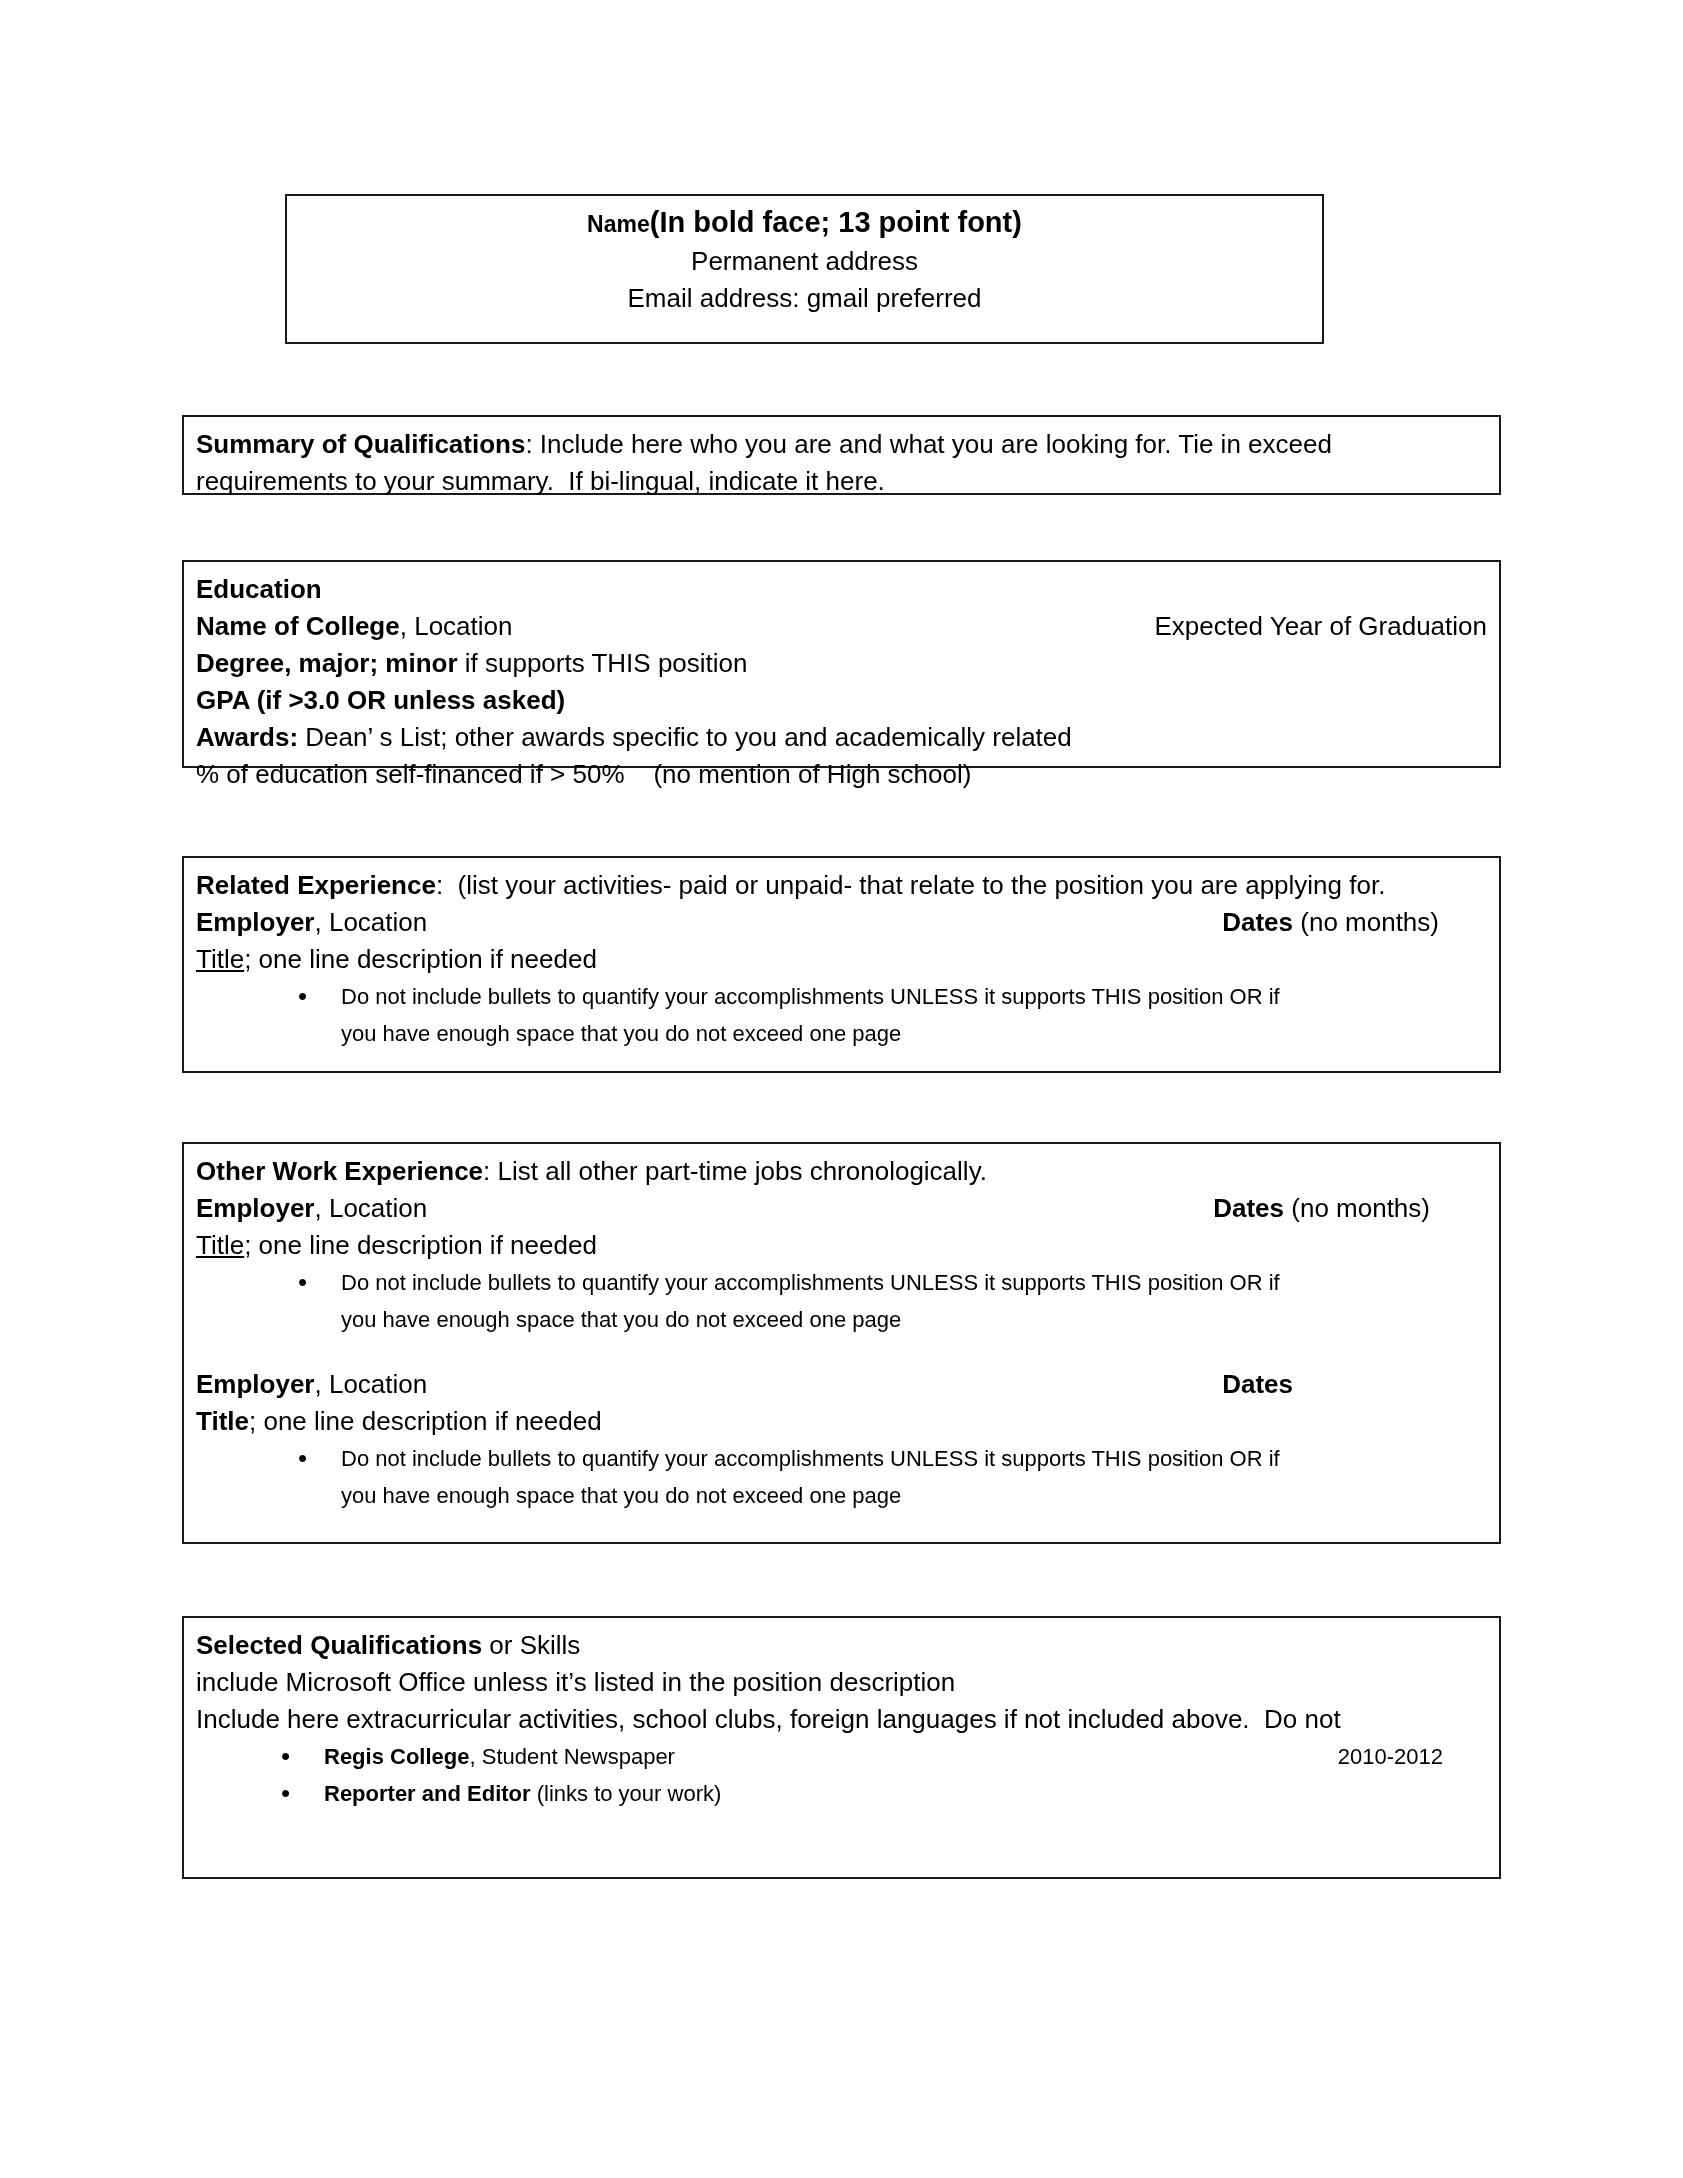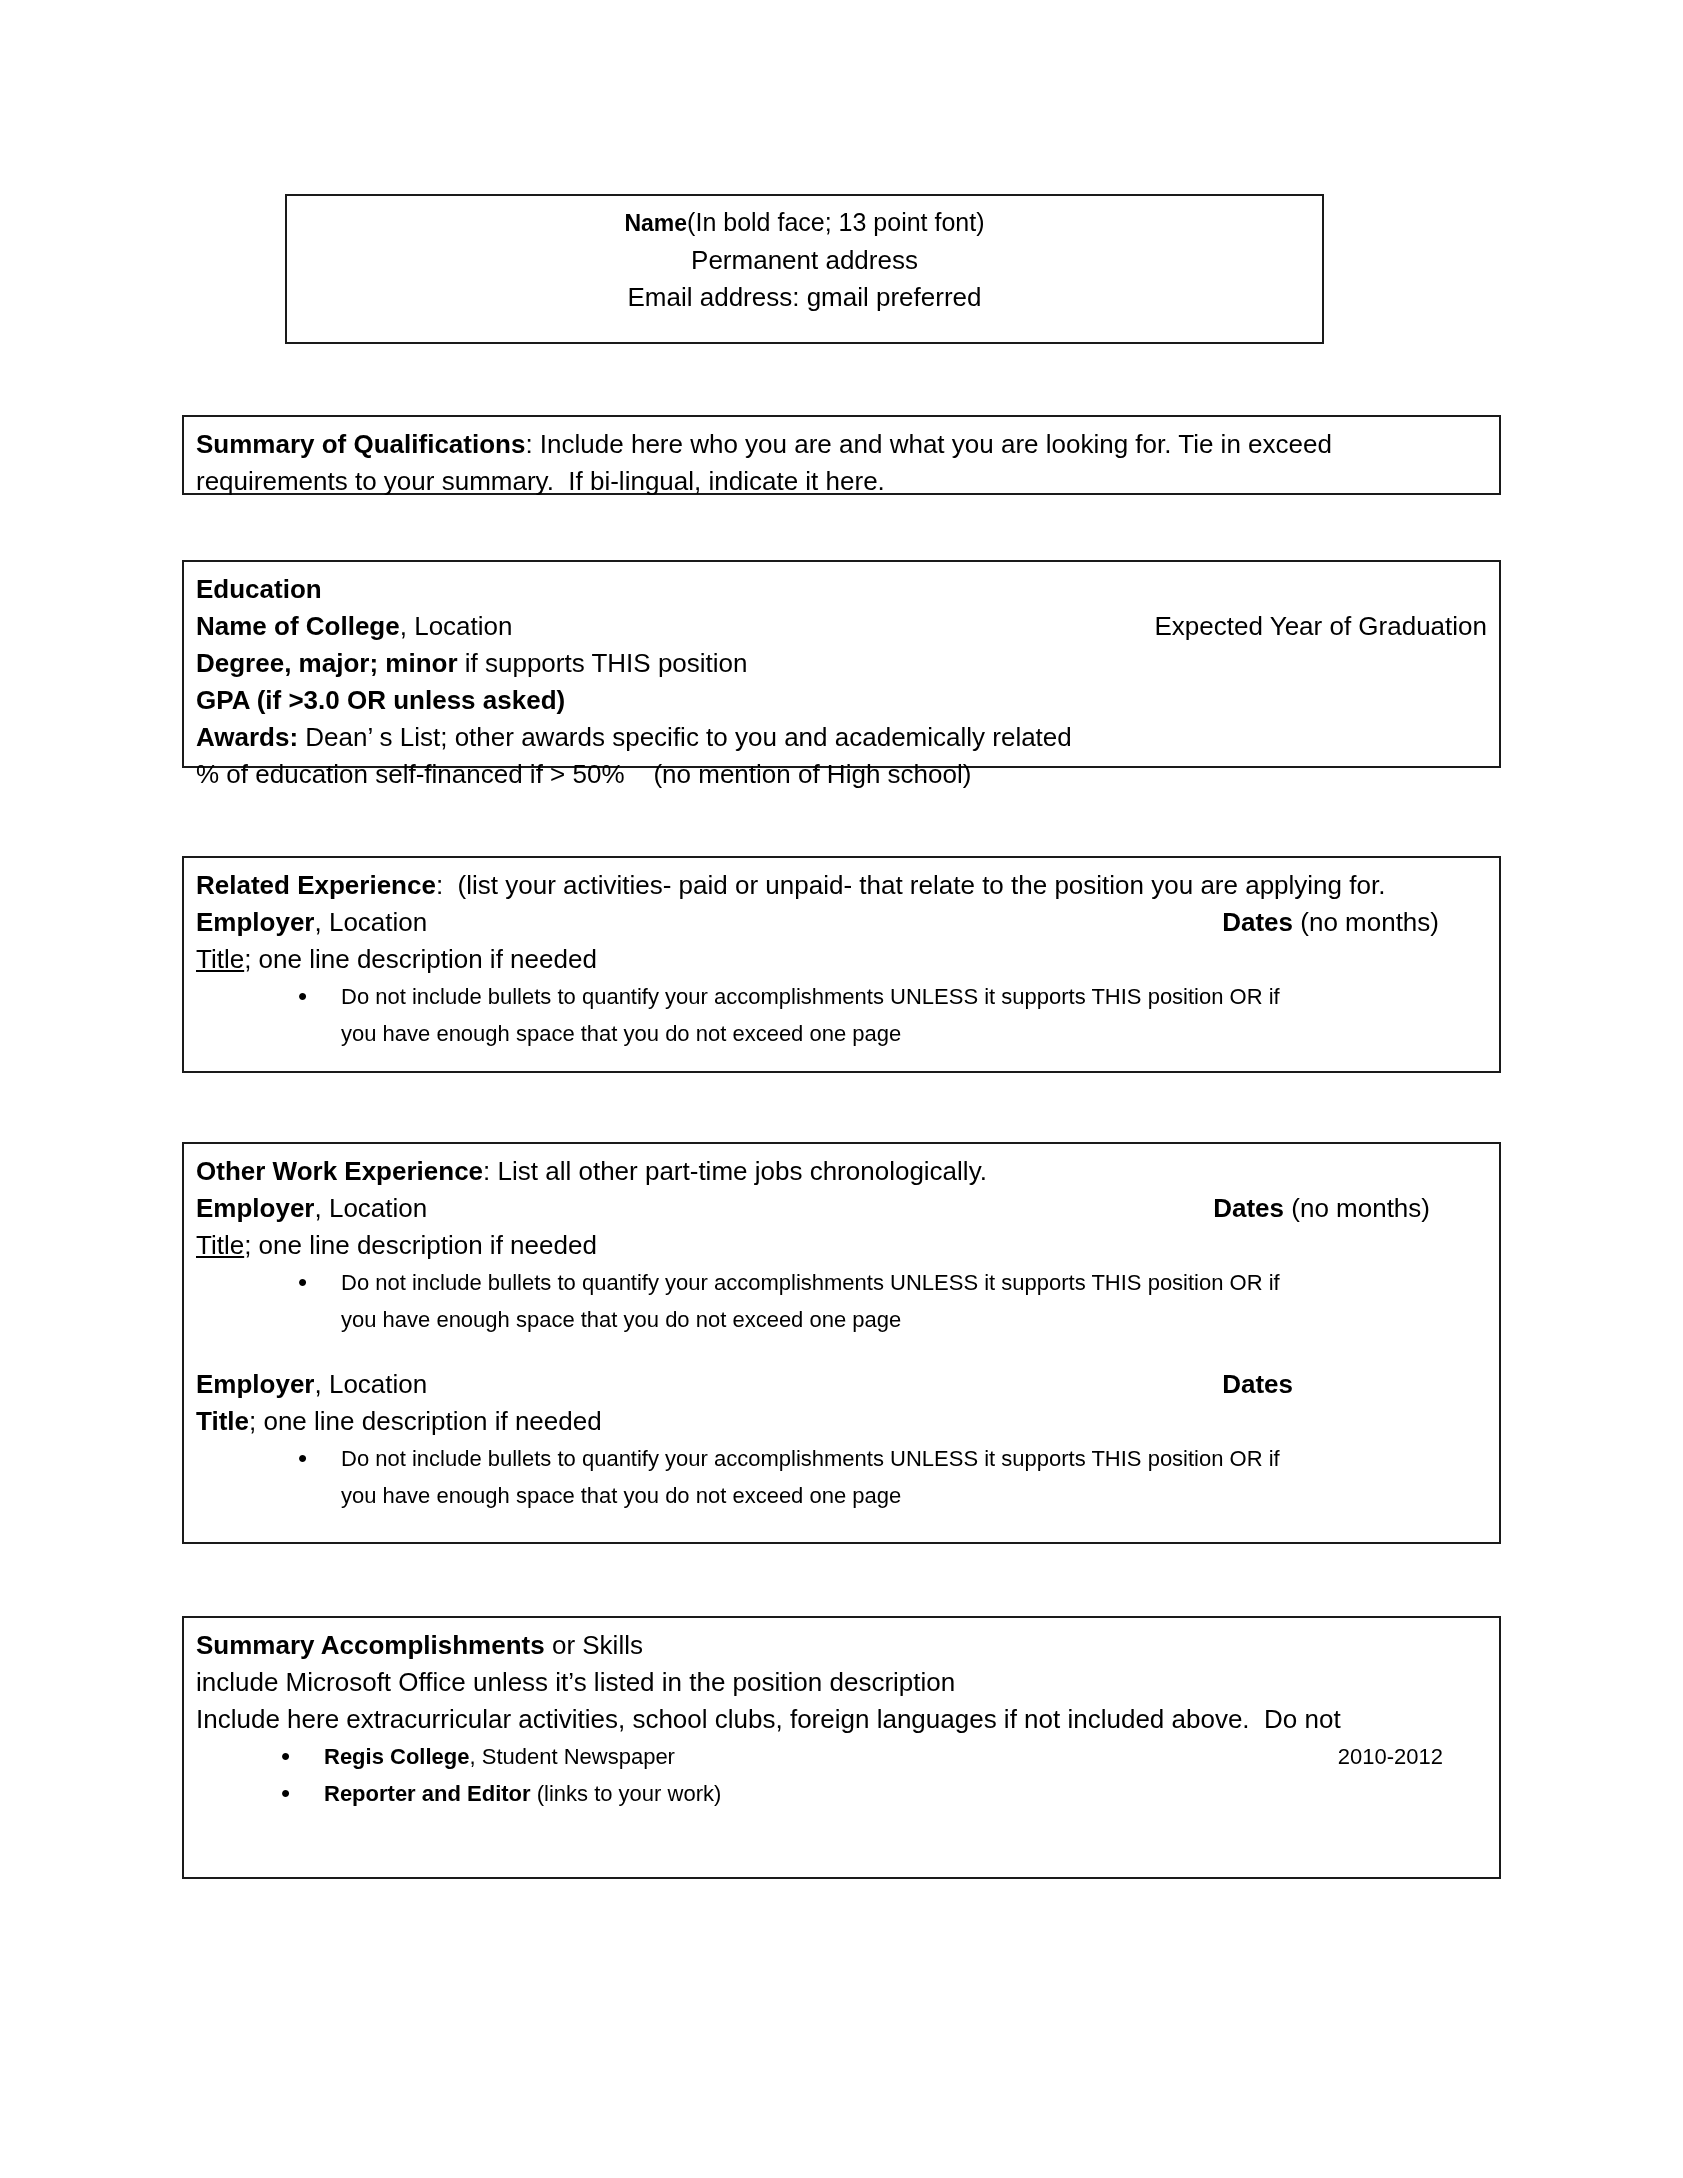--- a/index.html
+++ b/index.html
@@ -42,22 +42,22 @@
     text-align: center;
     font-size: 26px;
     line-height: 37px;
     white-space: pre;
   }
   .hdr-name {
     font-weight: bold;
     font-size: 23px;
   }
   .hdr-note {
-    font-weight: normal;
-    font-size: 25px;
+    font-weight: bold;
+    font-size: 29px;
   }
 
   
   .section-box {
     left: 182px;
     width: 1319px;
     padding: 9px 12px 8px 12px;
   }
   .ln {
     font-size: 26px;
@@ -183,21 +183,21 @@
     </div>
     <div class="ln"><span class="b">Title</span><span>; one line description if needed</span></div>
     <ul class="bl">
       <li><span>Do not include bullets to quantify your accomplishments UNLESS it supports THIS position OR if</span>
         <span style="display:block">you have enough space that you do not exceed one page</span>
       </li>
     </ul>
   </div>
 
   <div class="box section-box" id="accomplishments-box" style="top:1616px;height:263px;">
-    <div class="ln"><span class="b">Summary Accomplishments</span><span> or Skills</span></div>
+    <div class="ln"><span class="b">Selected Qualifications</span><span> or Skills</span></div>
     <div class="ln">include Microsoft Office unless it’s listed in the position description</div>
     <div class="ln">Include here extracurricular activities, school clubs, foreign languages if not included above.  Do not</div>
     <ul class="bl accomp">
       <li>
         <div class="acc-row">
           <span><span class="b">Regis College</span><span>, Student Newspaper</span></span>
           <span class="right pad-years">2010-2012</span>
         </div>
       </li>
       <li><span class="b">Reporter and Editor</span><span> (links to your work)</span></li>

